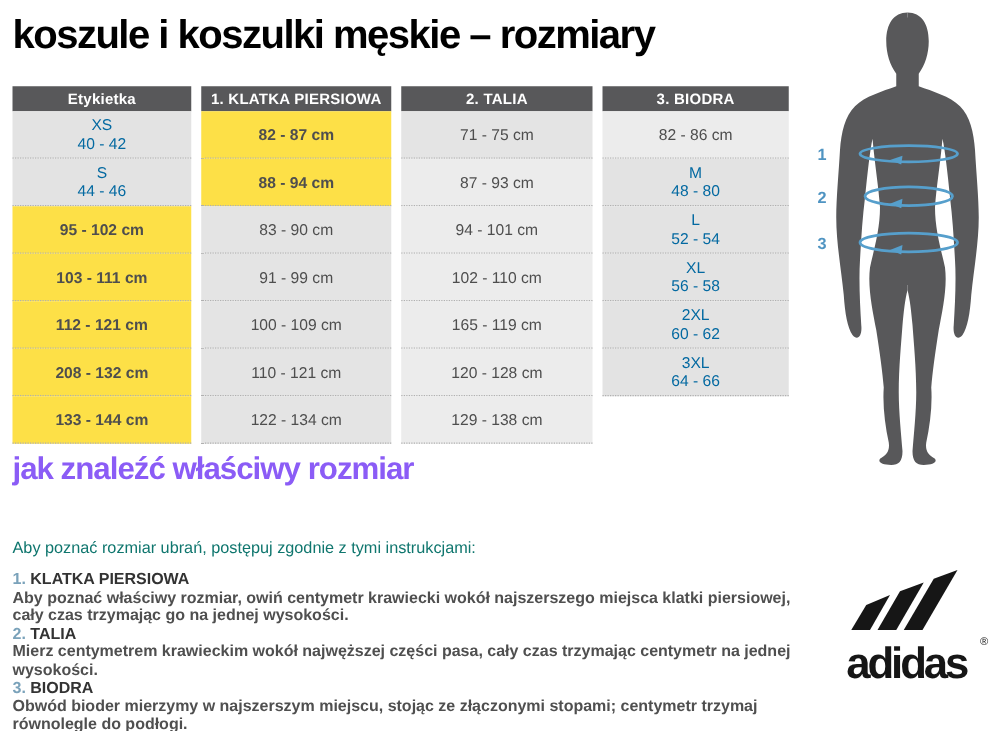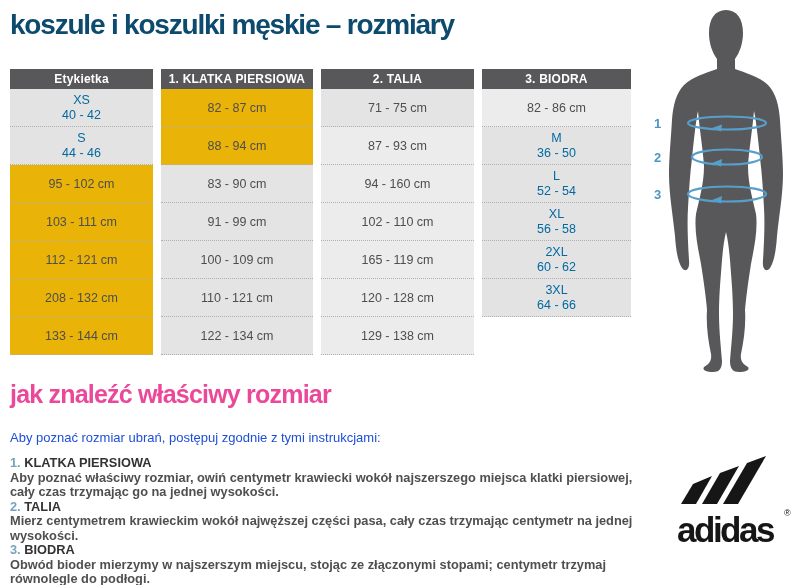--- a/index.html
+++ b/index.html
@@ -4,26 +4,26 @@
 <style>
   * { margin:0; padding:0; box-sizing:border-box; }
   html,body { background:#ffffff; }
   body { font-family:"Liberation Sans", sans-serif; }
   .page {
     position:relative; width:796px; height:585px; background:#fff; overflow:hidden;
   }
   
   .title {
     position:absolute; left:10px; top:9px;
-    font-size:28px; font-weight:800; letter-spacing:-1.2px; color:#0c4a6e;
+    font-size:32px; font-weight:800; letter-spacing:-1.2px; color:#000000;
     white-space:nowrap;
   }
   .guide-heading {
-    position:absolute; left:10px; top:380px;
-    font-size:25px; font-weight:800; letter-spacing:-0.8px; color:#ec4899;
+    position:absolute; left:10px; top:361px;
+    font-size:25px; font-weight:800; letter-spacing:-0.8px; color:#8b5cf6;
     white-space:nowrap;
   }
   
   .size-table {
     position:absolute; left:10px; top:69px; width:622px;
     display:grid;
     grid-template-columns:143px 152px 153px 149px;
     grid-template-rows:20px repeat(7, 38px);
     column-gap:8px;
   }
@@ -31,28 +31,28 @@
     background:#58585a; color:#ffffff;
     font-size:12px; font-weight:bold; letter-spacing:0.2px;
     display:flex; align-items:center; justify-content:center;
   }
   .cell {
     display:flex; flex-direction:column; align-items:center; justify-content:center;
     border-bottom:1px dotted #b0b0b0;
     font-size:12.5px; color:#4e4e4e;
   }
   .c0 { background:#e3e3e3; }
-  .c1 { background:#eab308; }
+  .c1 { background:#fde047;font-weight:bold; }
   .c2 { background:#e4e4e4; }
   .c3 { background:#ececec; }
   .label-cell { font-weight:normal; color:#0369a1; line-height:15px; }
   
   .guide-intro {
     position:absolute; left:10px; top:430px;
-    font-size:13px; color:#1d4ed8;
+    font-size:13px; color:#0f766e;
   }
   .steps {
     position:absolute; left:10px; top:456px; width:640px;
     font-size:12.8px; line-height:14.5px; color:#4f4f4f;
   }
   .step-head { font-weight:bold; color:#333333; }
   .step-num  { color:#7aa2ba; font-weight:bold; }
   .step-text { margin:0;font-weight:bold; }
   
   .figure-svg { position:absolute; left:640px; top:8px; }
@@ -86,25 +86,25 @@
 
     <div class="cell c0 label-cell">
       <div>S</div>
       <div>44 - 46</div>
     </div>
     <div class="cell c1">88 - 94 cm</div>
     <div class="cell c3">87 - 93 cm</div>
 
     <div class="cell c0 label-cell">
       <div>M</div>
-      <div>36 - 50</div>
+      <div>48 - 80</div>
     </div>
     <div class="cell c1">95 - 102 cm</div>
     <div class="cell c2">83 - 90 cm</div>
-    <div class="cell c3">94 - 160 cm</div>
+    <div class="cell c3">94 - 101 cm</div>
 
     <div class="cell c0 label-cell">
       <div>L</div>
       <div>52 - 54</div>
     </div>
     <div class="cell c1">103 - 111 cm</div>
     <div class="cell c2">91 - 99 cm</div>
     <div class="cell c3">102 - 110 cm</div>
 
     <div class="cell c0 label-cell">

